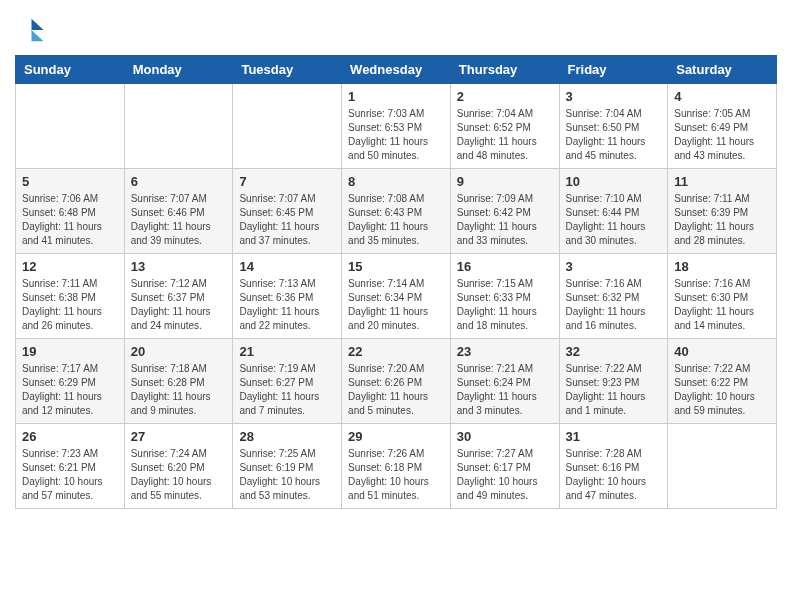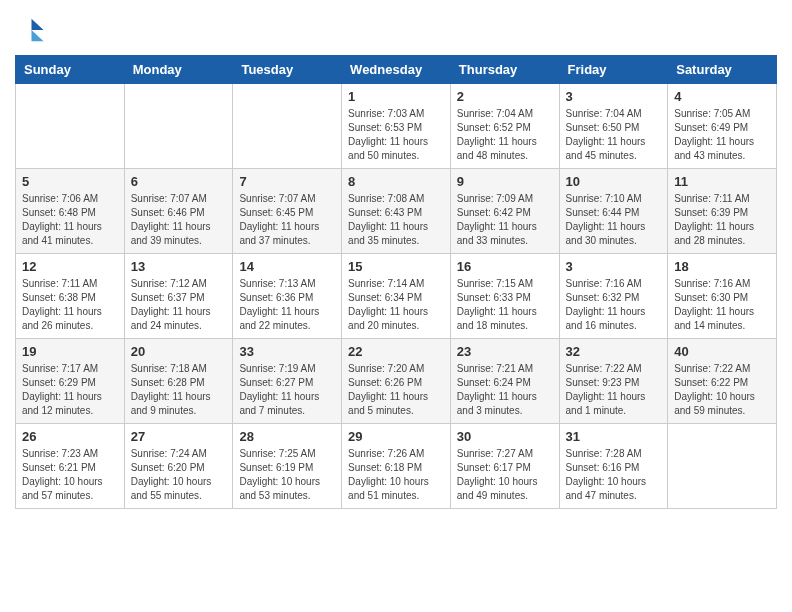--- a/index.html
+++ b/index.html
@@ -250,21 +250,21 @@
 Sunset: 6:29 PM
 Daylight: 11 hours and 12 minutes.</div>
         </td>
         <td>
           <span class="day-number">20</span>
           <div class="day-info">Sunrise: 7:18 AM
 Sunset: 6:28 PM
 Daylight: 11 hours and 9 minutes.</div>
         </td>
         <td>
-          <span class="day-number">33</span>
+          <span class="day-number">21</span>
           <div class="day-info">Sunrise: 7:19 AM
 Sunset: 6:27 PM
 Daylight: 11 hours and 7 minutes.</div>
         </td>
         <td>
           <span class="day-number">22</span>
           <div class="day-info">Sunrise: 7:20 AM
 Sunset: 6:26 PM
 Daylight: 11 hours and 5 minutes.</div>
         </td>

